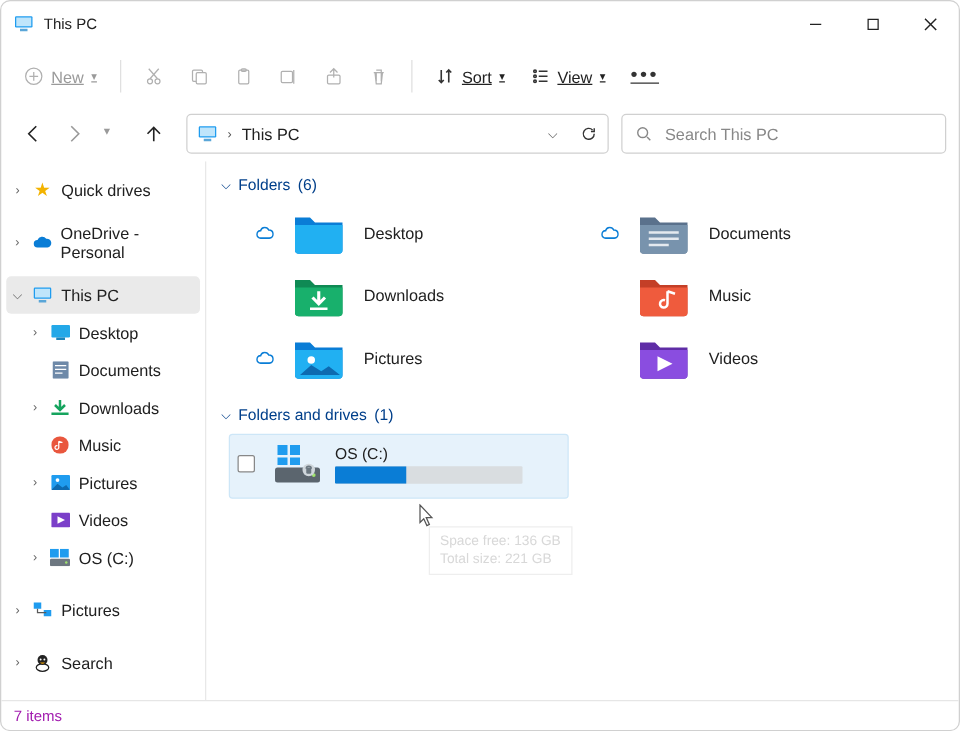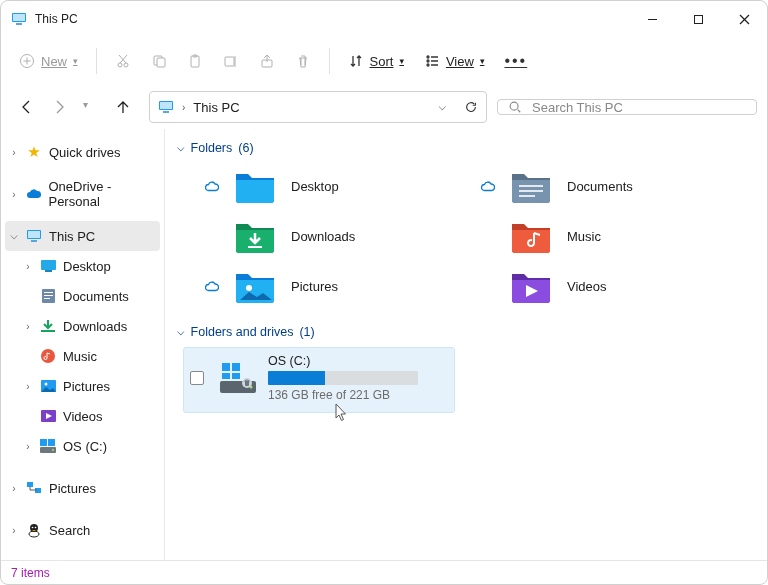--- a/index.html
+++ b/index.html
@@ -19,21 +19,21 @@
   .tsep { width: 1px; height: 26px; background: #e0e0e0; margin: 0 6px; }
 
   
   .addrrow { height: 44px; display: flex; align-items: center; padding: 0 10px; gap: 10px; }
   .nav-arrows { display: flex; align-items: center; gap: 16px; padding: 0 8px; }
   .nav-arrows .ar { width: 16px; height: 16px; color: #9a9a9a; }
   .nav-arrows .ar.on { color: #222; }
   .breadcrumb { flex: 1; height: 32px; border: 1px solid #d0d0d0; border-radius: 4px; display: flex; align-items: center; padding: 0 8px; gap: 8px; }
   .breadcrumb .sep { font-size: 10px; color: #555; }
   .breadcrumb .refresh { margin-left: auto; margin-right: 2px; }
-  .search { width: 260px; height: 16px; border: 1px solid #d0d0d0; border-radius: 4px; display: flex; align-items: center; padding: 0 10px; color: #888; gap: 10px; }
+  .search { width: 260px; height: 32px; border: 1px solid #d0d0d0; border-radius: 4px; display: flex; align-items: center; padding: 0 10px; color: #888; gap: 10px; }
 
   
   .body { flex: 1; display: flex; overflow: hidden; }
   .sidebar { width: 164px; border-right: 1px solid #e8e8e8; padding-top: 8px; padding-bottom: 8px; overflow: hidden; }
   .navitem { height: 30px; display: flex; align-items: center; gap: 6px; padding-left: 8px; font-size: 13px; }
   .navitem.child { padding-left: 22px; }
   .navitem .chev { width: 10px; color: #666; font-size: 10px; display: inline-flex; justify-content: center; }
   .navitem .icn { width: 18px; display: inline-flex; justify-content: center; }
   .navitem.sel { background: #eaeaea; border-radius: 4px; margin: 0 4px; padding-left: 4px; }
 
@@ -464,25 +464,28 @@
             <circle cx="29" cy="22" r="5" fill="#cfd6db"></circle>
               <rect x="27" y="20" width="4" height="5" rx="1" fill="#6b7780"></rect>
               <path d="M27 21 a2 2 0 0 1 4 0" fill="none" stroke="#6b7780" stroke-width="1.2"></path>
           </svg>
         </span>
         <div class="dinfo">
           <span class="dname">OS (C:)</span>
           <div class="bar-outer">
             <div class="bar-inner" style="width:38%"></div>
           </div>
-          <span class="dfree">136 GB free of 221 GB</span>
         </div>
       </div>
       <svg class="cursor" style="left:158px; top:56px;" width="14" height="20" viewBox="0 0 14 20">
           <path d="M1 1 l0 14 l3-3 l2.5 5.5 l2-1 l-2.5-5.5 l4.5 0 z" fill="#fff" stroke="#555" stroke-width="1"></path>
         </svg>
+      <div class="tooltip">
+        <div>Space free: 136 GB</div>
+        <div>Total size: 221 GB</div>
+      </div>
     </div>
   </div>
 </div>
 
 <div class="status">
   <span>7 items</span>
 </div>
 
 </body></html>

